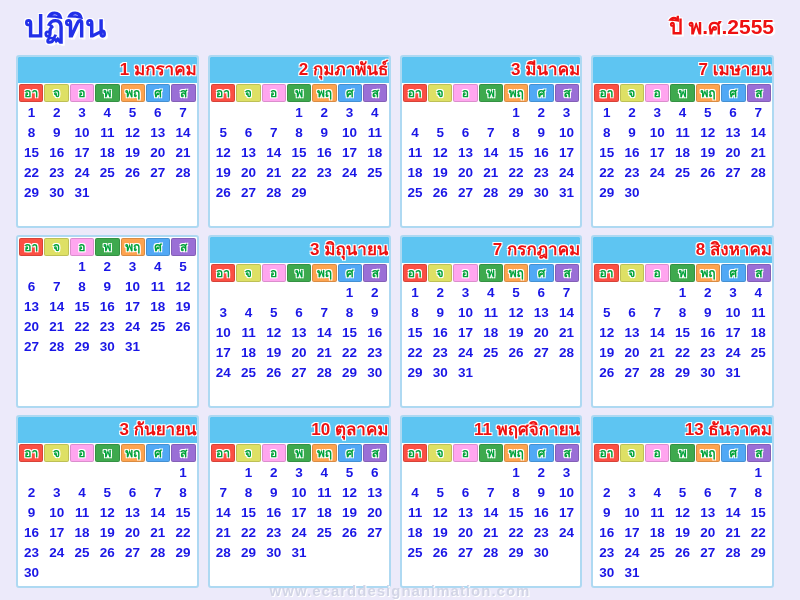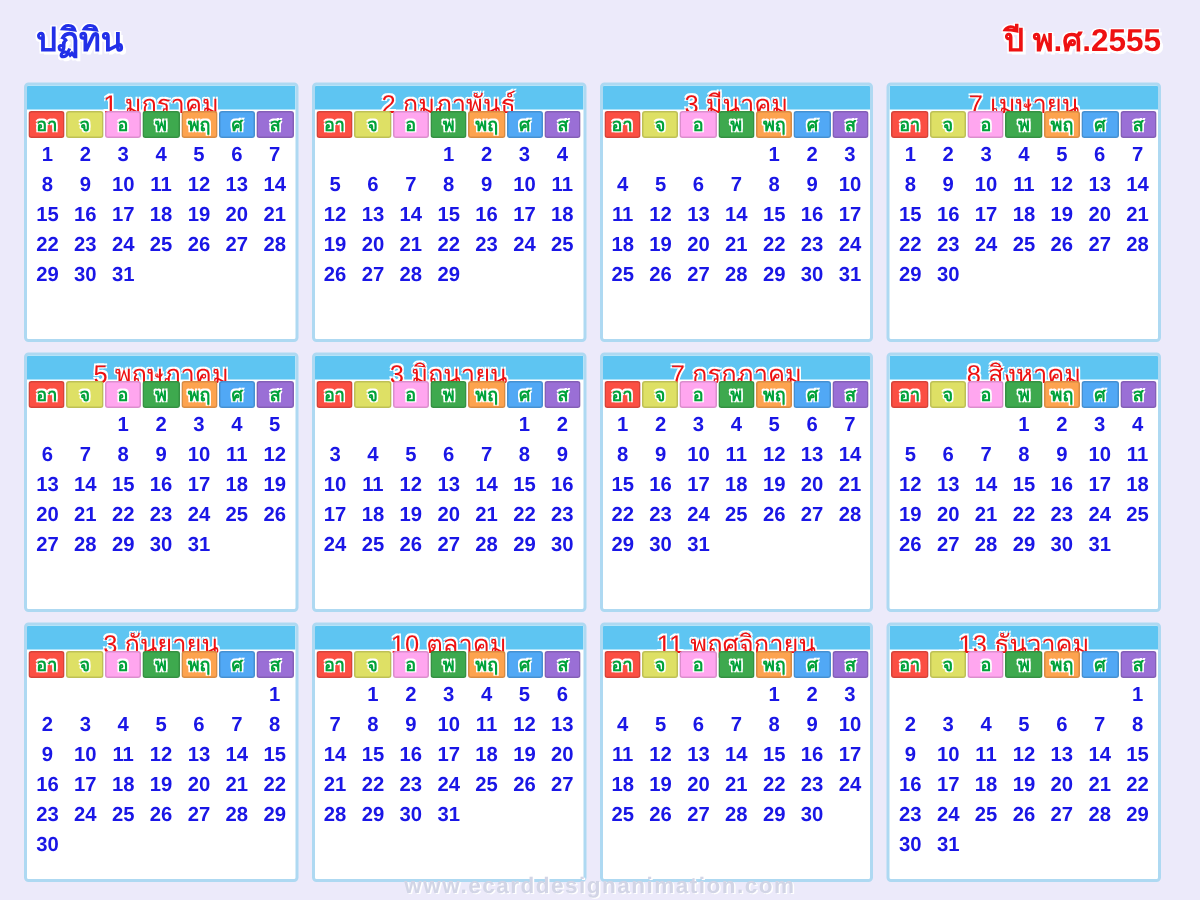--- a/index.html
+++ b/index.html
@@ -23,21 +23,21 @@
     overflow: hidden;
   }
   .page { position: relative; width: 800px; height: 600px; background: var(--page-bg); }
 
   .header {
     height: 52px;
     display: flex; align-items: center; justify-content: space-between;
     padding: 0 26px 0 24px;
   }
   .app-title {
-    font-size: 22px; font-weight: bold; color: var(--header-title-text);
+    font-size: 31px; font-weight: bold; color: var(--header-title-text);
     text-shadow: -1px -1px 0 #fff, 1px -1px 0 #fff, -1px 1px 0 #fff, 2px 2px 0 #ffffff;
   }
   .year-label {
     font-size: 21px; font-weight: bold; color: var(--year-text);
     text-shadow: -1px -1px 0 #fff, 1px -1px 0 #fff, -1px 1px 0 #fff, 2px 2px 0 #ffffff;
   }
 
   .months-grid {
     position: absolute; top: 55px; left: 16px; right: 26px; bottom: 12px;
     display: grid;
@@ -48,22 +48,22 @@
   .month-block {
     background: var(--block-bg);
     border: 2px solid var(--block-border);
     border-radius: 3px;
     overflow: hidden;
     display: flex; flex-direction: column;
   }
   .month-title {
     background: var(--title-bg);
     color: var(--title-text);
-    font-size: 17px; font-weight: normal;
-    text-align: center; line-height: 26px; height: 16px;
+    font-size: 17px; font-weight: bold;
+    text-align: right; line-height: 26px; height: 26px;
     text-shadow: -1px -1px 0 #fff, 1px -1px 0 #fff, -1px 1px 0 #fff, 1px 1px 0 #fff;
     white-space: nowrap;
   }
   .day-row {
     display: grid; grid-template-columns: repeat(7, 1fr);
     gap: 1px; padding: 1px 1px 0 1px; height: 19px;
   }
   .day-cell {
     border-radius: 2px;
     border: 1px solid rgba(0,0,0,0.14);
@@ -282,21 +282,20 @@
           <div class="date-cell">24</div>
           <div class="date-cell">25</div>
           <div class="date-cell">26</div>
           <div class="date-cell">27</div>
           <div class="date-cell">28</div>
           <div class="date-cell">29</div>
           <div class="date-cell">30</div>
         </div>
       </div>
       <div class="month-block">
-        <div class="month-title">5 พฤษภาคม</div>
         <div class="day-row">
           <div class="day-cell" style="background: rgb(251, 79, 67);">อา</div>
           <div class="day-cell" style="background: rgb(222, 224, 101);">จ</div>
           <div class="day-cell" style="background: rgb(255, 166, 239);">อ</div>
           <div class="day-cell" style="background: rgb(62, 169, 78);">พ</div>
           <div class="day-cell" style="background: rgb(253, 163, 79);">พฤ</div>
           <div class="day-cell" style="background: rgb(81, 168, 245);">ศ</div>
           <div class="day-cell" style="background: rgb(154, 111, 214);">ส</div>
         </div>
         <div class="date-grid">

